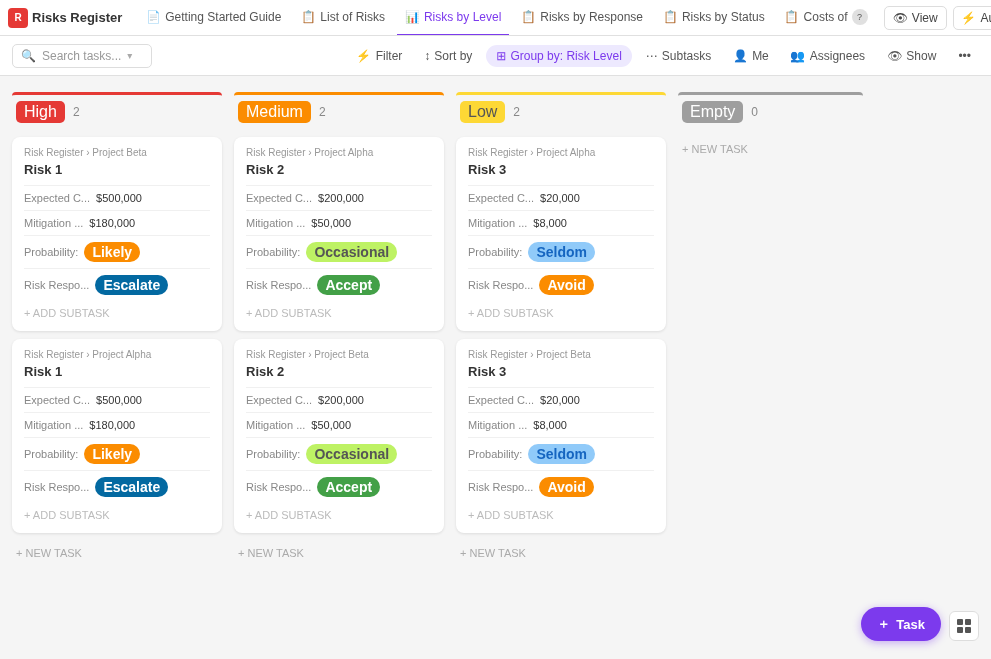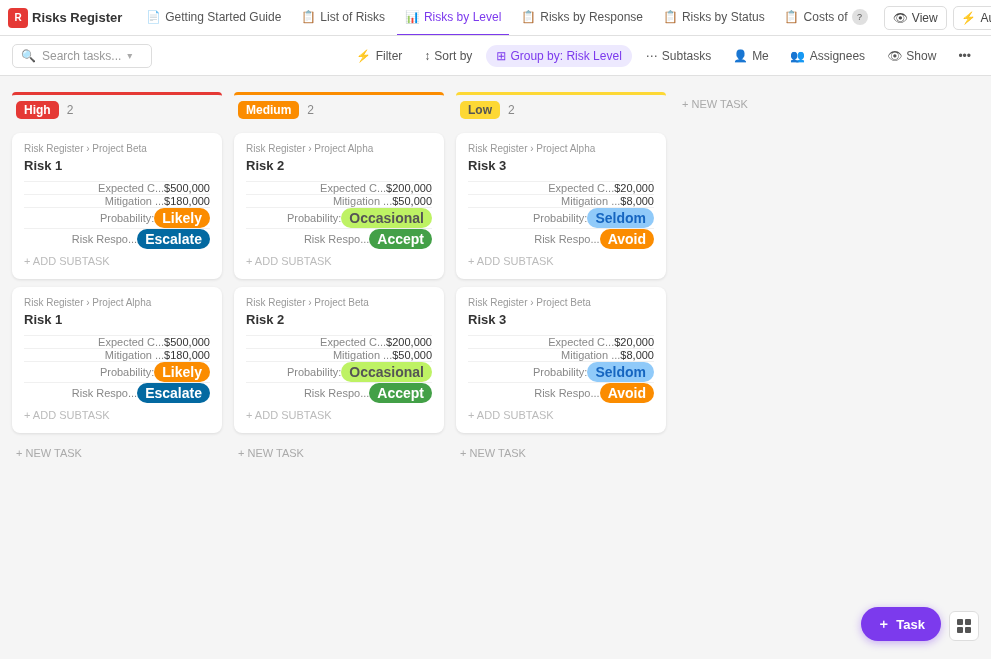--- a/index.html
+++ b/index.html
@@ -28,32 +28,32 @@
     .toolbar-sep { flex: 1; }
     .toolbar-btn { display: flex; align-items: center; gap: 4px; padding: 4px 8px; border-radius: 5px; font-size: 12px; cursor: pointer; color: #555; background: transparent; border: none; }
     .toolbar-btn.active { background: #ede9fe; color: #7c3aed; border-radius: 12px; padding: 4px 10px; }
 
     
     .board { display: flex; gap: 12px; padding: 16px 12px; overflow-x: auto; align-items: flex-start; height: calc(659px - 36px - 40px); }
 
     
     .column { min-width: 210px; width: 210px; display: flex; flex-direction: column; gap: 8px; }
     .column-header { display: flex; align-items: center; gap: 8px; padding: 6px 4px; border-radius: 6px; }
-    .level-badge { padding: 2px 8px; border-radius: 5px; font-size: 12px; font-weight: 700; color: #fff; }
+    .level-badge { padding: 2px 8px; border-radius: 5px; font-size: 16px; font-weight: 400; color: #fff; }
     .level-high { background: #e53935; }
     .level-medium { background: #fb8c00; }
     .level-low { background: #fdd835; color: #555; }
     .level-empty { background: #9e9e9e; }
     .col-count { font-size: 12px; color: #888; }
 
     
     .card { background: #fff; border-radius: 8px; box-shadow: 0 1px 3px rgba(0,0,0,0.1); padding: 10px 12px; display: flex; flex-direction: column; gap: 0; position: relative; }
     .card-breadcrumb { font-size: 10px; color: #999; margin-bottom: 4px; }
     .card-title { font-weight: 700; font-size: 13px; margin-bottom: 8px; }
-    .card-row { display: flex; justify-content: flex-end; align-items: center; padding: 0 0; border-top: 1px solid #f0f0f0; font-size: 11px; }
+    .card-row { display: flex; justify-content: flex-start; align-items: center; padding: 6px 0; border-top: 1px solid #f0f0f0; font-size: 11px; gap: 6px; }
     .card-row:first-of-type { border-top: 1px solid #f0f0f0; }
     .card-label { color: #888; }
     .card-value { color: #333; font-weight: 500; }
     .badge { padding: 2px 8px; border-radius: 10px; font-size: 14px; font-weight: 600; }
     .badge-likely { background: #fb8c00; color: #fff; }
     .badge-occasional { background: #bef264; color: #555; }
     .badge-seldom { background: #90caf9; color: #1565c0; }
     .badge-escalate { background: #0369a1; color: #fff; }
     .badge-accept { background: #43a047; color: #fff; }
     .badge-avoid { background: #fb8c00; color: #fff; }
@@ -322,20 +322,24 @@
         <span class="card-label">Risk Respo...</span>
         <span class="badge badge-avoid">Avoid</span>
       </div>
       <span class="add-subtask">+ ADD SUBTASK</span>
     </div>
 
     <span class="new-task-btn">+ NEW TASK</span>
   </div>
 
   <div class="empty-column">
+    <div class="empty-header" style="border-top:3px solid #9e9e9e;border-radius:4px 4px 0 0;padding-top:6px;">
+      <span class="level-badge level-empty">Empty</span>
+      <span class="col-count">0</span>
+    </div>
     <span class="new-task-btn" style="padding-left:4px;">+ NEW TASK</span>
   </div>
 
 </div>
 
 <button class="fab">
   <span>＋</span>
   <span>Task</span>
 </button>
 

